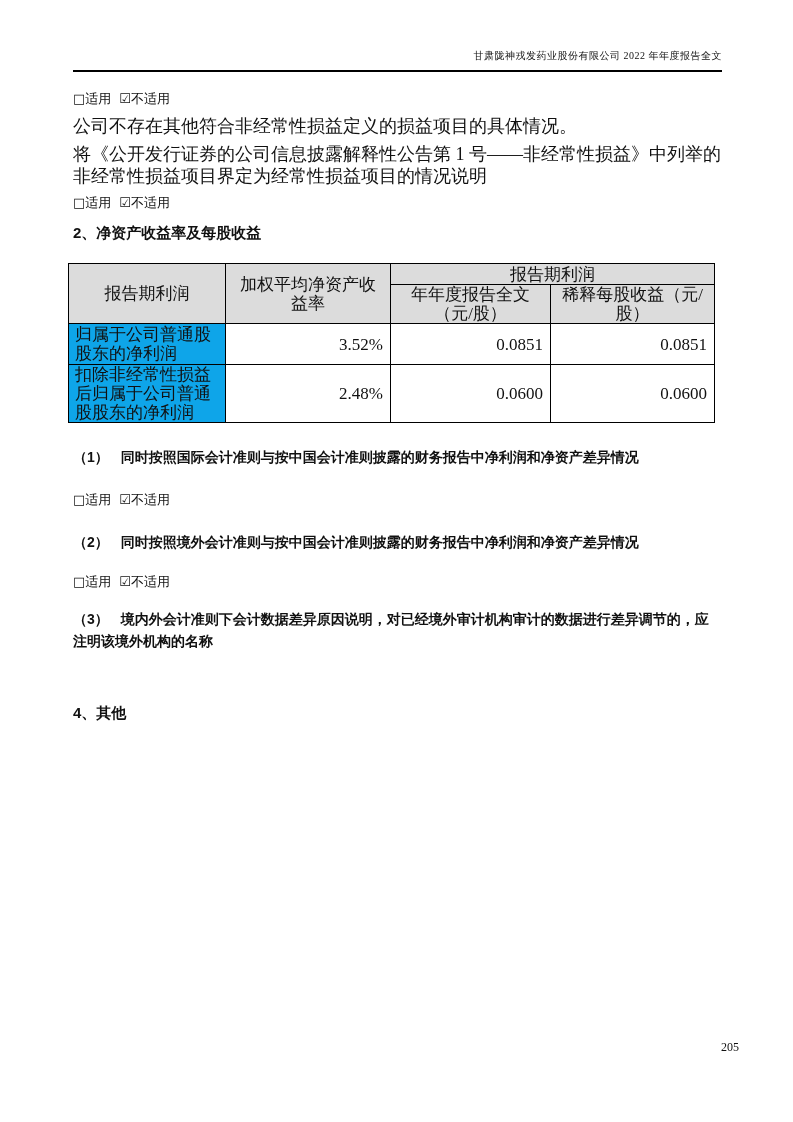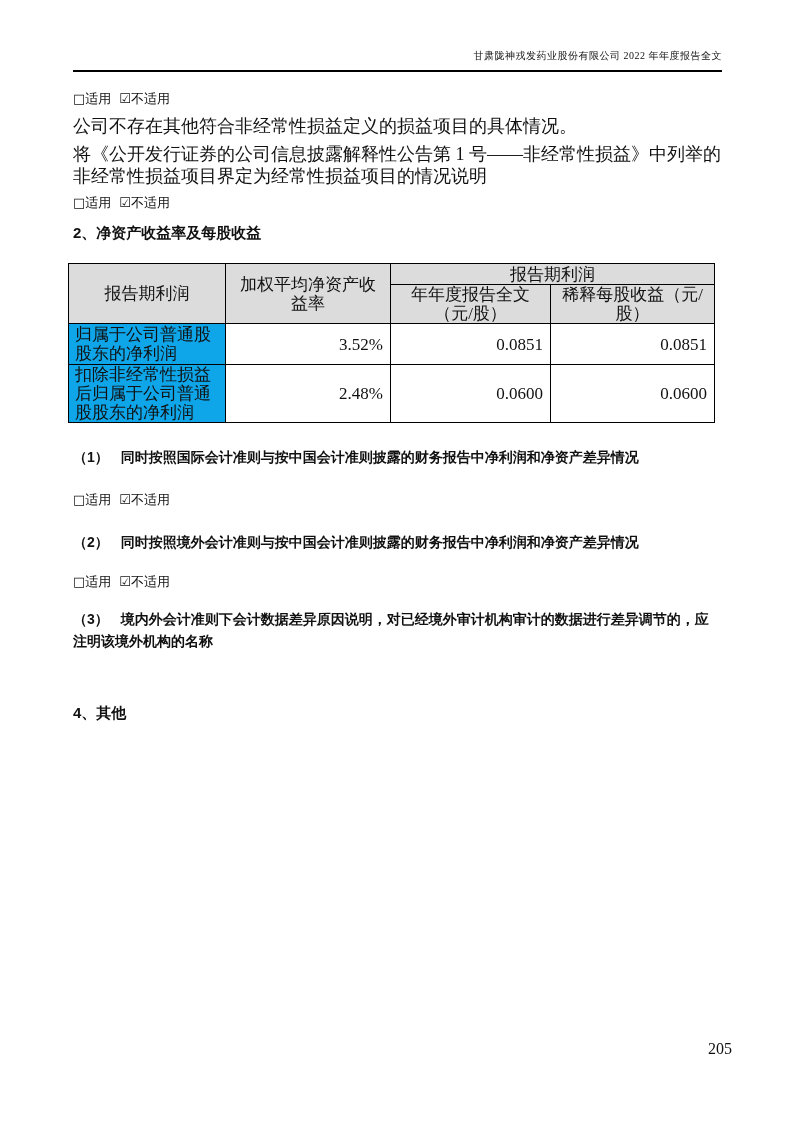--- a/index.html
+++ b/index.html
@@ -85,22 +85,22 @@
   .sub-heading .num{margin-right:12px;}
   .h3s1{margin-top:23px;}
   .check3{margin-top:24px;}
   .h3s2{margin-top:24px;}
   .check4{margin-top:21px;}
   .h3s3{margin-top:19px;}
   .h4{margin-top:52px;}
   .page-number{
     position:absolute;
     top:1040px;
-    right:61px;
-    font-size:16px;
+    right:54px;
+    font-size:12px;
   }
 </style>
 </head>
 <body>
 
 <div class="page">
 
   <div class="page-header margins">
     <span>甘肃陇神戎发药业股份有限公司 2022 年年度报告全文</span>
   </div>

